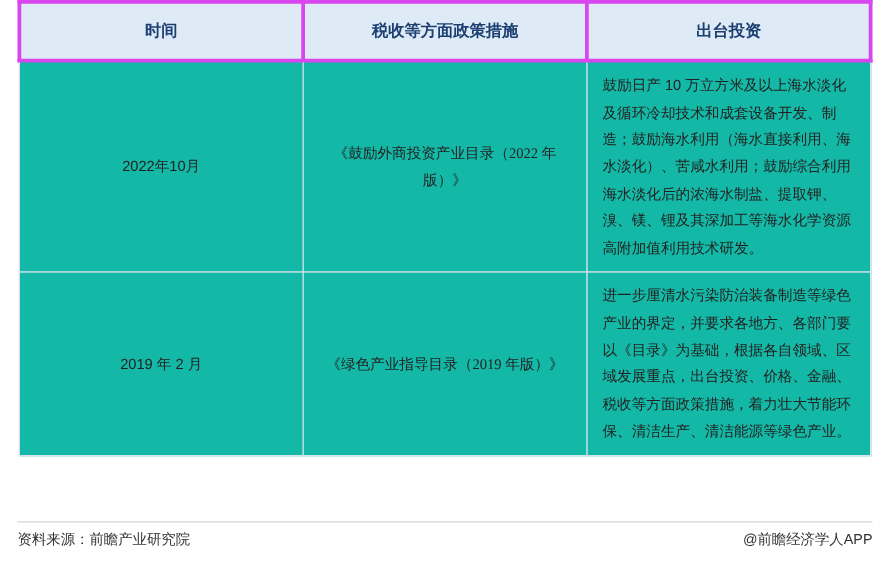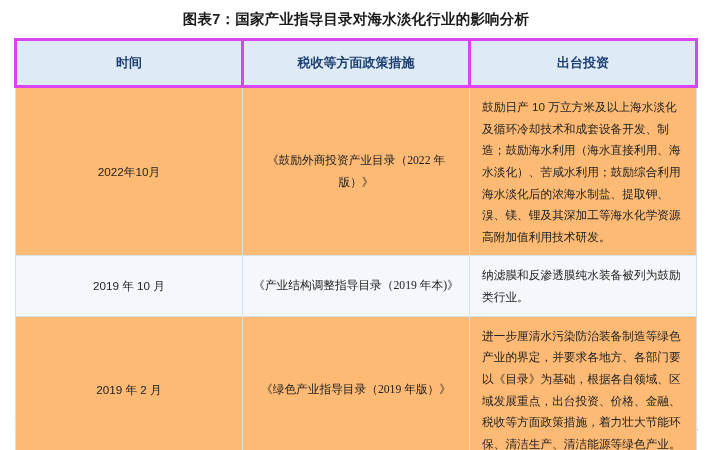--- a/index.html
+++ b/index.html
@@ -69,21 +69,21 @@
     line-height: 1.9;
     font-family: Liberation Serif, serif;
   }
   td.c-content {
     text-align: left;
     padding: 8px 12px;
     font-size: 11.8px;
     line-height: 1.95;
   }
   tr.row-odd td {
-    background: #fdba74;
+    background: #14b8a6;
   }
   tr.row-even td {
     background: #f4f8fc;
   }
   .footer {
     position: absolute;
     left: 14px;
     right: 14px;
     bottom: 11px;
     display: flex;
@@ -142,21 +142,20 @@
   .wml3 { left: 28px;  top: 232px; }
   .wml4 { left: 510px; top: 232px; }
   .wml5 { left: 270px; top: 164px; }
   .wml6 { left: 270px; top: 306px; }
 </style>
 </head>
 <body>
 
 <div class="page">
 
-  <div class="title">图表7：国家产业指导目录对海水淡化行业的影响分析</div>
 
   <div class="wm wm1">前瞻产业研究院</div>
   <div class="wm wm2">前瞻产业研究院</div>
   <div class="wm wm3">前瞻产业研究院</div>
   <div class="wm wm4">前瞻产业研究院</div>
   <div class="wm wm5">前瞻产业研究院</div>
   <div class="wm wm6">前瞻产业研究院</div>
   <div class="wm-logo wml1">前瞻</div>
   <div class="wm-logo wml2">前瞻</div>
   <div class="wm-logo wml3">前瞻</div>
@@ -171,25 +170,20 @@
         <th>税收等方面政策措施</th>
         <th>出台投资</th>
       </tr>
     </thead>
     <tbody>
       <tr class="row-odd">
         <td class="c-time">2022年10月</td>
         <td class="c-name">《鼓励外商投资产业目录（2022 年版）》</td>
         <td class="c-content">鼓励日产 10 万立方米及以上海水淡化及循环冷却技术和成套设备开发、制造；鼓励海水利用（海水直接利用、海水淡化）、苦咸水利用；鼓励综合利用海水淡化后的浓海水制盐、提取钾、溴、镁、锂及其深加工等海水化学资源高附加值利用技术研发。</td>
       </tr>
-      <tr class="row-even">
-        <td class="c-time">2019 年 10 月</td>
-        <td class="c-name">《产业结构调整指导目录（2019 年本)》</td>
-        <td class="c-content">纳滤膜和反渗透膜纯水装备被列为鼓励类行业。</td>
-      </tr>
       <tr class="row-odd">
         <td class="c-time">2019 年 2 月</td>
         <td class="c-name">《绿色产业指导目录（2019 年版）》</td>
         <td class="c-content">进一步厘清水污染防治装备制造等绿色产业的界定，并要求各地方、各部门要以《目录》为基础，根据各自领域、区域发展重点，出台投资、价格、金融、税收等方面政策措施，着力壮大节能环保、清洁生产、清洁能源等绿色产业。</td>
       </tr>
 
     </tbody>
   </table>
 
   <div class="footer-rule"></div>

